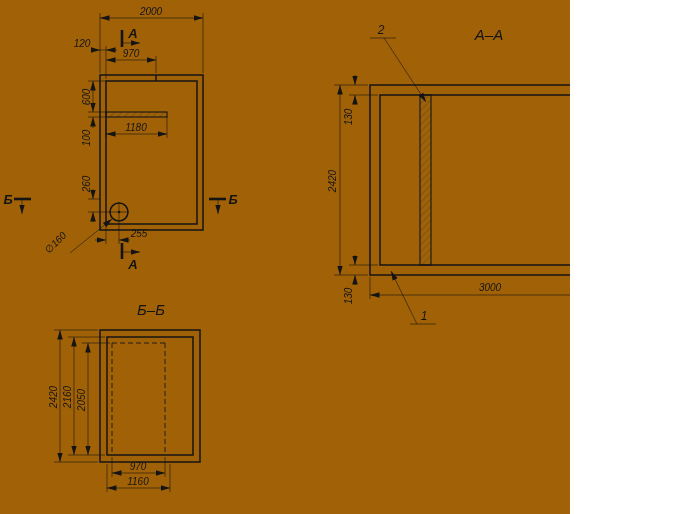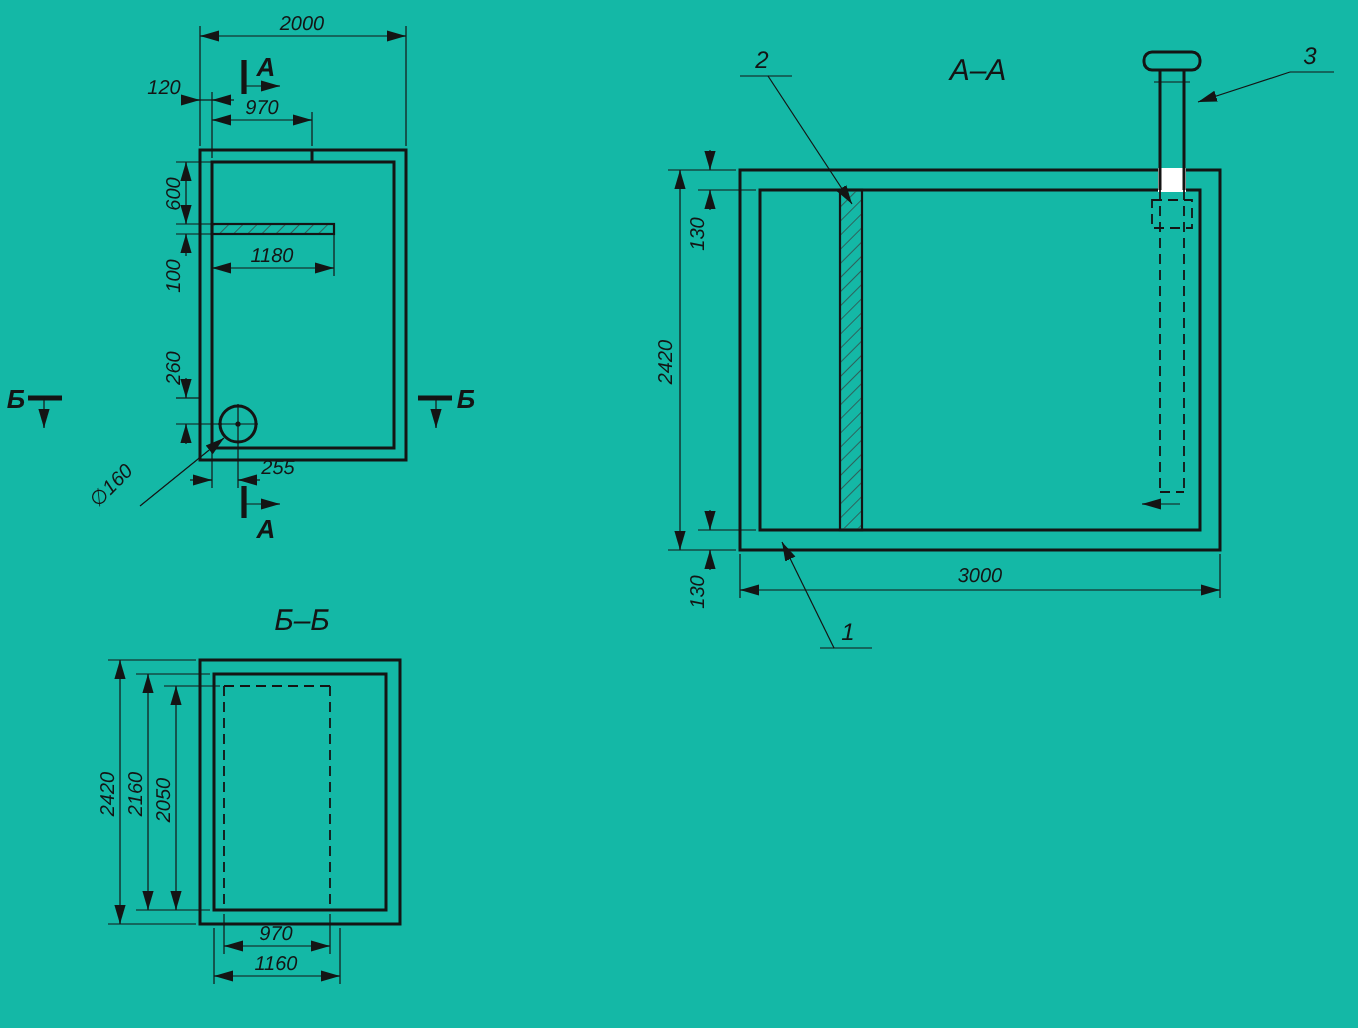--- a/index.html
+++ b/index.html
@@ -1,16 +1,16 @@
 <!DOCTYPE html>
 <html><head>
 <meta charset="utf-8">
 <style>
   html,body{margin:0;padding:0;background:#ffffff;}
-  .stage{width:679px;height:514px;background:#14b8a6;position:relative;overflow:hidden;}
+  .stage{width:570px;height:514px;background:#a16207;position:relative;overflow:hidden;}
   svg{display:block;}
   svg text{font-family:"Liberation Sans","DejaVu Sans",sans-serif;font-style:italic;fill:#141414;}
   .dim{font-size:10px;text-anchor:middle;}
   .big{font-size:15px;text-anchor:middle;}
   .cal{font-size:12px;text-anchor:middle;}
   .sec{font-size:13px;font-weight:bold;text-anchor:middle;}
   .thick{stroke:#141414;stroke-width:1.5;fill:none;}
   .thin{stroke:#141414;stroke-width:0.6;fill:none;}
   .dash{stroke:#141414;stroke-width:0.9;fill:none;stroke-dasharray:5 3;}
   .tick{stroke:#141414;stroke-width:2.6;fill:none;}

